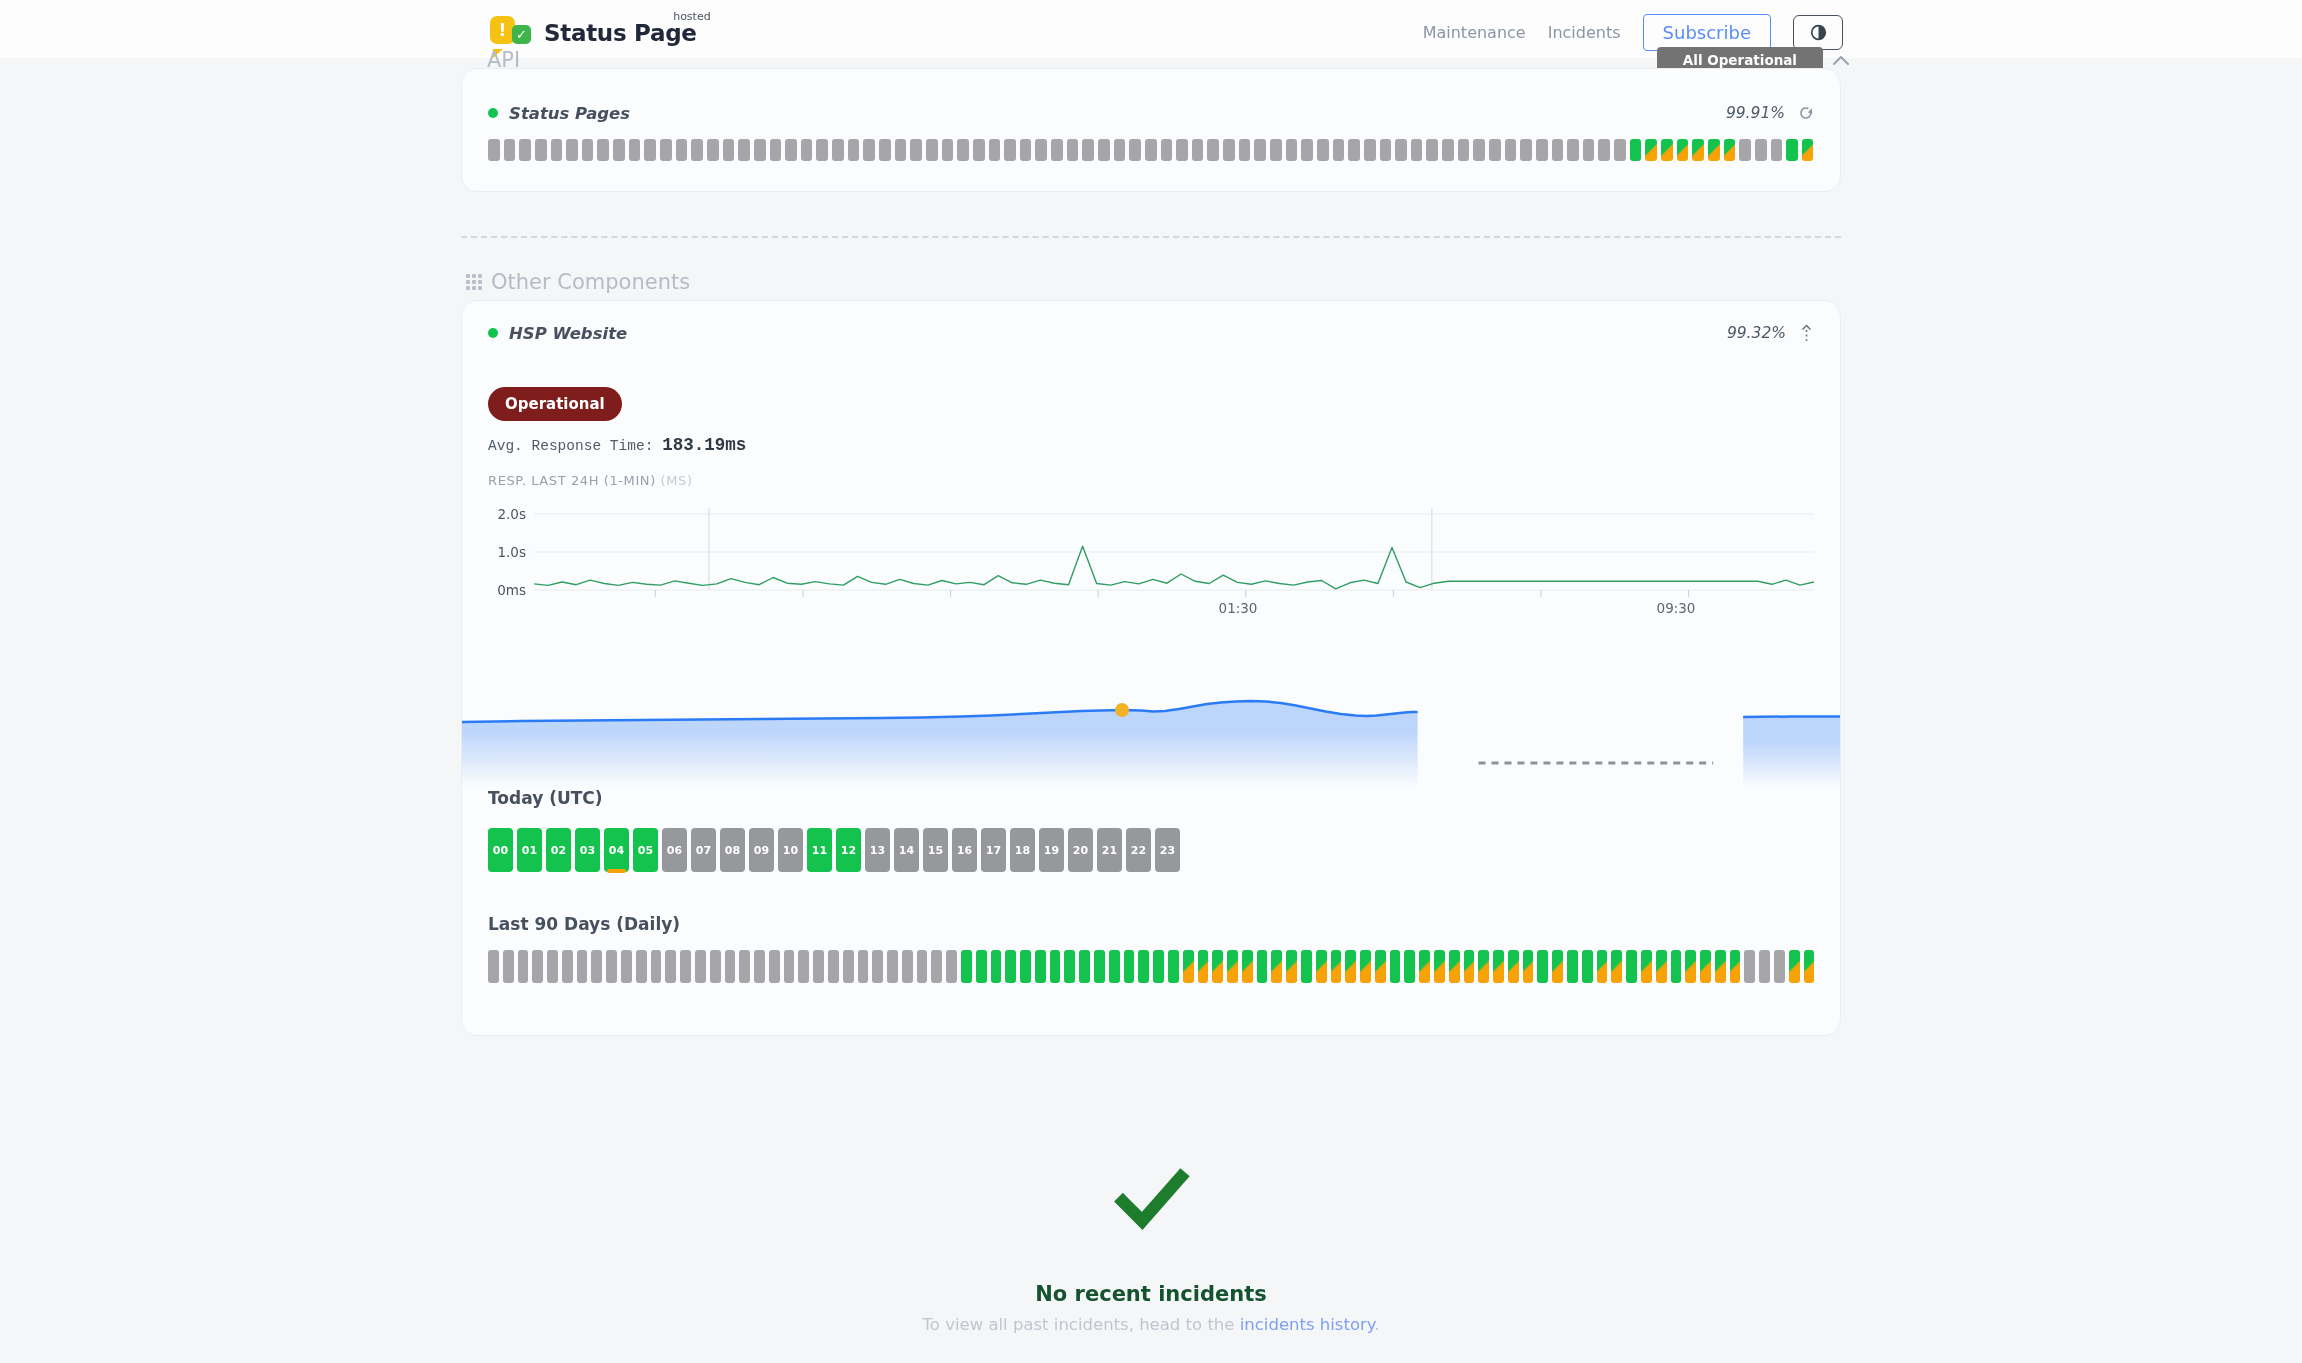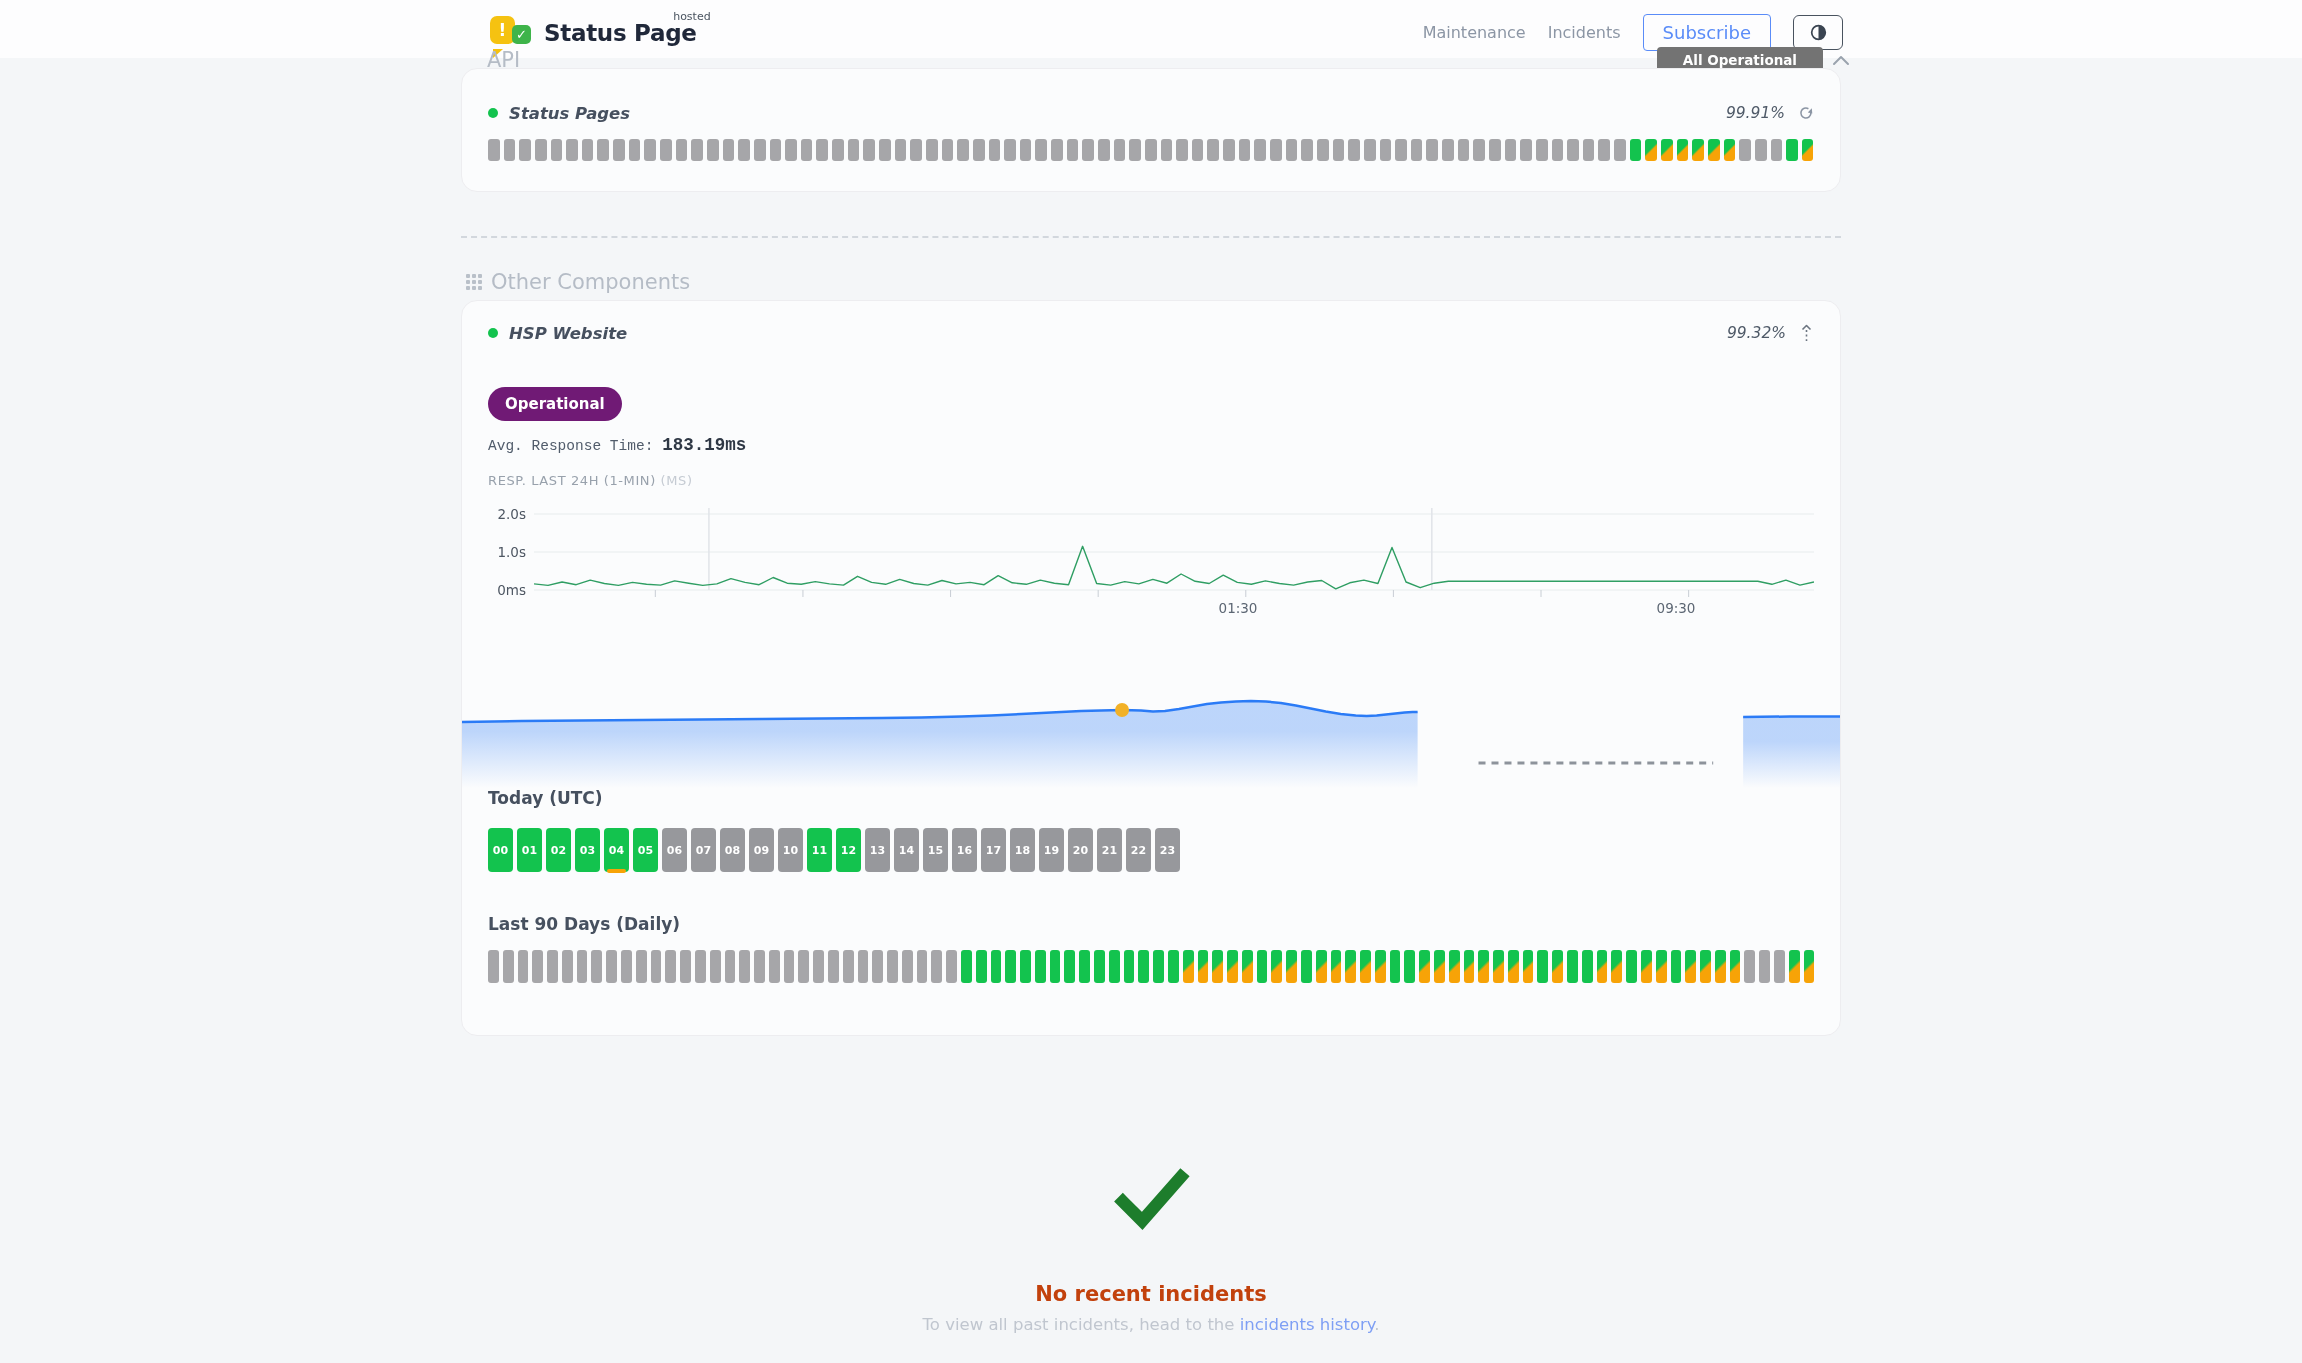--- a/index.html
+++ b/index.html
@@ -46,21 +46,21 @@
   .comp-right{display:flex;align-items:center;gap:13px;}
   .pct{font-size:15.5px;color:#4f5a68;}
   
   .strip{display:flex;gap:4px;}
   .strip-24{margin-top:14px;height:22px;}
   .ubar{flex:1;border-radius:3px;}
   .c-gray{background:#a6a6a9;}
   .c-green{background:#13c34e;}
   .c-split{background:linear-gradient(135deg,#13c34e 46%,#f7a307 54%);}
   
-  .pill{display:inline-block;margin-top:42px;background:#701a75;color:#fff;font-size:15px;font-weight:700;border-radius:999px;padding:8px 17px;}
+  .pill{display:inline-block;margin-top:42px;background:#7f1d1d;color:#fff;font-size:15px;font-weight:700;border-radius:999px;padding:8px 17px;}
   .avg-row{margin-top:14px;display:flex;align-items:baseline;gap:9px;font-family:Liberation Mono, monospace;}
   .avg-label{font-size:14.5px;color:#515c6b;}
   .avg-value{font-size:17.5px;font-weight:700;color:#2f3845;}
   .chart-caption{margin-top:18px;font-size:13px;letter-spacing:0.6px;color:#98a1ac;}
   .chart-caption .unit{color:#c5cbd3;}
   
   .chart1-wrap{display:flex;margin-top:16px;height:130px;}
   .ylabels{position:relative;width:46px;flex:none;}
   .ylabels span{position:absolute;right:8px;transform:translateY(-50%);font-size:13.5px;color:#4d5662;}
   .yl0{top:10px;}.yl1{top:48px;}.yl2{top:86px;}
@@ -84,21 +84,21 @@
   .hours{display:flex;gap:4px;margin-top:20px;}
   .hb{width:25px;height:44px;border-radius:4px;display:flex;align-items:center;justify-content:center;
       color:#fff;font-size:11px;font-weight:700;position:relative;}
   .s-g{background:#97989c;}
   .s-G{background:#13c34e;}
   .s-O{background:#13c34e;}
   .s-O::after{content:"";position:absolute;left:3px;right:3px;bottom:-1px;height:4px;border-radius:2px;background:#f7a307;}
   .strip-90{margin-top:16px;height:33px;}
   
   .bottom{position:absolute;left:0;top:1162px;width:2302px;text-align:center;}
-  .no-incidents{margin-top:44px;font-size:21px;font-weight:600;color:#c2410c;}
+  .no-incidents{margin-top:44px;font-size:21px;font-weight:600;color:#14532d;}
   .sub-text{margin-top:9px;font-size:16.5px;color:#c0c6cf;}
   .link{color:#7e9ff4;cursor:pointer;}
   .chev{display:block;}
 </style>
 </head>
 <body>
 
 <div class="header">
   <div class="logo">
     <div class="logo-mark">

